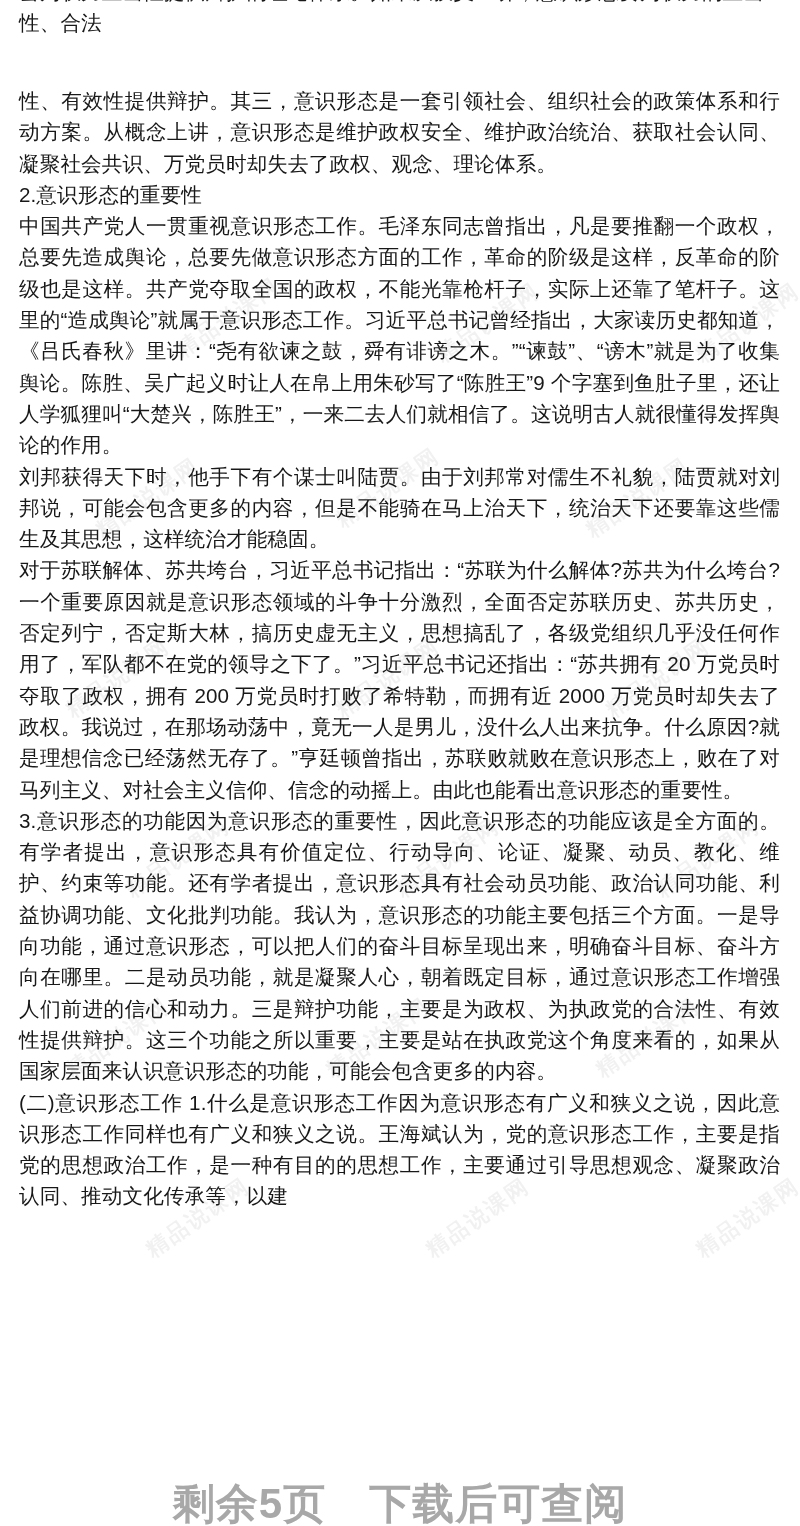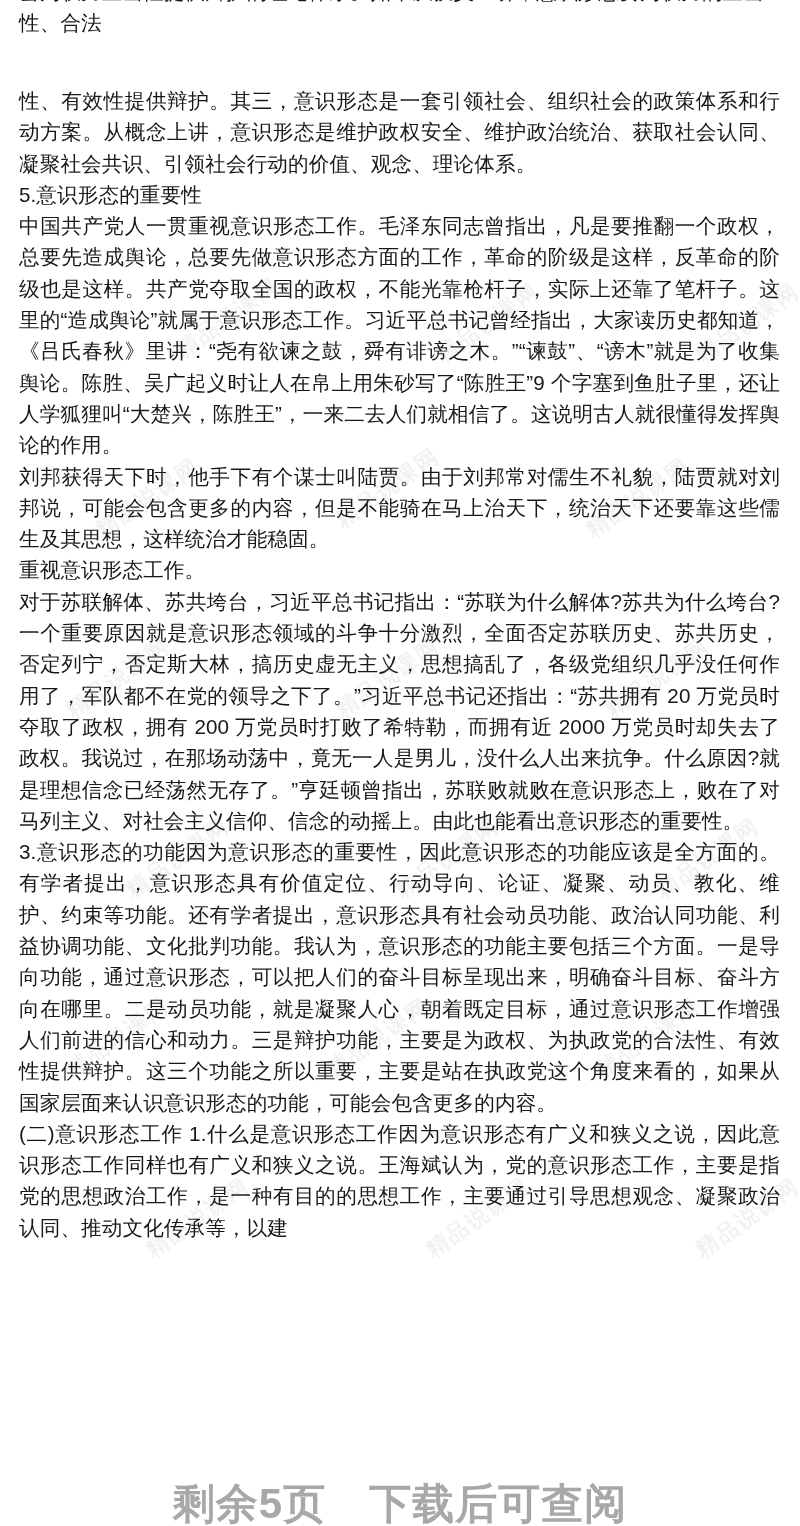--- a/index.html
+++ b/index.html
@@ -119,25 +119,24 @@
   </div>
 
   <div class="doc">
 
     <div class="clip-top">
       <p class="para nojust">套为权力正当性提供辩护的理论体系。如果从狭义上讲，意识形态要为权力的正当性、合法</p>
     </div>
 
     <div class="gap"></div>
 
-    <p class="para">性、有效性提供辩护。其三，意识形态是一套引领社会、组织社会的政策体系和行动方案。从概念上讲，意识形态是维护政权安全、维护政治统治、获取社会认同、凝聚社会共识、引领社会行动的价值、观念、理论体系。</p>
-    <p class="para nojust">5.意识形态的重要性</p>
+    <p class="para">性、有效性提供辩护。其三，意识形态是一套引领社会、组织社会的政策体系和行动方案。从概念上讲，意识形态是维护政权安全、维护政治统治、获取社会认同、凝聚社会共识、万党员时却失去了政权、观念、理论体系。</p>
+    <p class="para nojust">2.意识形态的重要性</p>
     <p class="para">中国共产党人一贯重视意识形态工作。毛泽东同志曾指出，凡是要推翻一个政权，总要先造成舆论，总要先做意识形态方面的工作，革命的阶级是这样，反革命的阶级也是这样。共产党夺取全国的政权，不能光靠枪杆子，实际上还靠了笔杆子。这里的“造成舆论”就属于意识形态工作。习近平总书记曾经指出，大家读历史都知道，《吕氏春秋》里讲：“尧有欲谏之鼓，舜有诽谤之木。”“谏鼓”、“谤木”就是为了收集舆论。陈胜、吴广起义时让人在帛上用朱砂写了“陈胜王”9 个字塞到鱼肚子里，还让人学狐狸叫“大楚兴，陈胜王”，一来二去人们就相信了。这说明古人就很懂得发挥舆论的作用。</p>
     <p class="para">刘邦获得天下时，他手下有个谋士叫陆贾。由于刘邦常对儒生不礼貌，陆贾就对刘邦说，可能会包含更多的内容，但是不能骑在马上治天下，统治天下还要靠这些儒生及其思想，这样统治才能稳固。</p>
-    <p class="para nojust">重视意识形态工作。</p>
     <p class="para">对于苏联解体、苏共垮台，习近平总书记指出：“苏联为什么解体?苏共为什么垮台?一个重要原因就是意识形态领域的斗争十分激烈，全面否定苏联历史、苏共历史，否定列宁，否定斯大林，搞历史虚无主义，思想搞乱了，各级党组织几乎没任何作用了，军队都不在党的领导之下了。”习近平总书记还指出：“苏共拥有 20 万党员时夺取了政权，拥有 200 万党员时打败了希特勒，而拥有近 2000 万党员时却失去了政权。我说过，在那场动荡中，竟无一人是男儿，没什么人出来抗争。什么原因?就是理想信念已经荡然无存了。”亨廷顿曾指出，苏联败就败在意识形态上，败在了对马列主义、对社会主义信仰、信念的动摇上。由此也能看出意识形态的重要性。</p>
     <p class="para">3.意识形态的功能因为意识形态的重要性，因此意识形态的功能应该是全方面的。有学者提出，意识形态具有价值定位、行动导向、论证、凝聚、动员、教化、维护、约束等功能。还有学者提出，意识形态具有社会动员功能、政治认同功能、利益协调功能、文化批判功能。我认为，意识形态的功能主要包括三个方面。一是导向功能，通过意识形态，可以把人们的奋斗目标呈现出来，明确奋斗目标、奋斗方向在哪里。二是动员功能，就是凝聚人心，朝着既定目标，通过意识形态工作增强人们前进的信心和动力。三是辩护功能，主要是为政权、为执政党的合法性、有效性提供辩护。这三个功能之所以重要，主要是站在执政党这个角度来看的，如果从国家层面来认识意识形态的功能，可能会包含更多的内容。</p>
     <p class="para">(二)意识形态工作 1.什么是意识形态工作因为意识形态有广义和狭义之说，因此意识形态工作同样也有广义和狭义之说。王海斌认为，党的意识形态工作，主要是指党的思想政治工作，是一种有目的的思想工作，主要通过引导思想观念、凝聚政治认同、推动文化传承等，以建</p>
 
   </div>
 
   <div class="footer">
     <span class="footer-text">剩余5页　下载后可查阅</span>
   </div>
 

